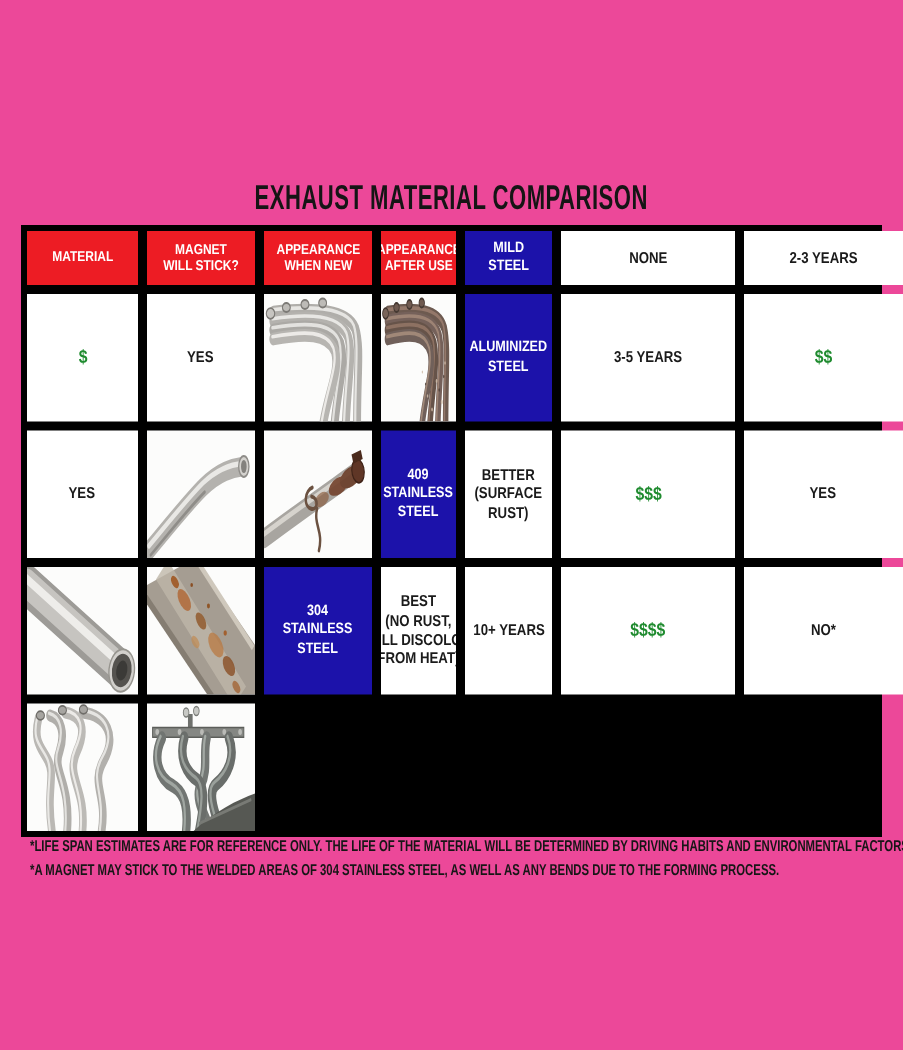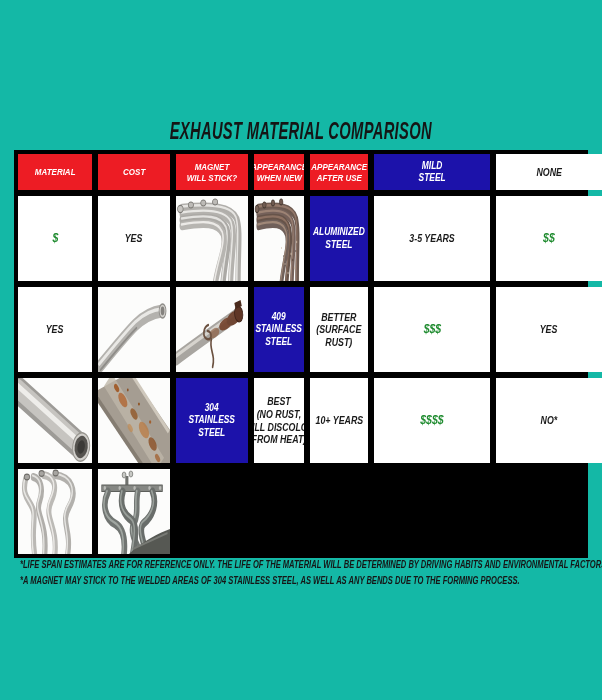--- a/index.html
+++ b/index.html
@@ -8,21 +8,21 @@
     --cost-green:#1f8b2f;
     --border-black:#000000;
   }
   html,body{margin:0;padding:0;}
   body{
     width:602px;height:700px;background:#ffffff;
     font-family:"Liberation Sans",sans-serif;
     -webkit-font-smoothing:antialiased;
     position:relative;overflow:hidden;
   }
-  .page{position:absolute;inset:0;background:#14b8a6;font-style:italic;}
+  .page{position:absolute;inset:0;background:#ec4899;}
   .title-wrap{
     position:absolute;top:118px;left:0;width:602px;height:26px;
     display:flex;align-items:center;justify-content:center;
   }
   .title-text{
     display:inline-block;white-space:pre;
     font-size:23px;font-weight:bold;color:#151515;
     transform:scaleX(0.64);transform-origin:center;
     letter-spacing:0.5px;
   }
@@ -73,41 +73,41 @@
   <div class="title-wrap">
     <span class="title-text">EXHAUST MATERIAL COMPARISON</span>
   </div>
 
   <div class="comparison-table">
 
     <div class="cell hcell">
         <span class="cz">MATERIAL</span>
       </div>
     <div class="cell hcell">
-        <span class="cz">COST</span>
-      </div>
-    <div class="cell hcell">
         <span class="cz">MAGNET
 WILL STICK?</span>
       </div>
     <div class="cell hcell">
         <span class="cz">APPEARANCE
 WHEN NEW</span>
       </div>
     <div class="cell hcell">
         <span class="cz">APPEARANCE
 AFTER USE</span>
       </div>
 
     <div class="cell mcell">
         <span class="cz">MILD
 STEEL</span>
       </div>
     <div class="cell tcell">
         <span class="cz">NONE</span>
+      </div>
+    <div class="cell tcell">
+        <span class="cz">2-3 YEARS</span>
       </div>
     <div class="cell tcell cost">
         <span class="cz">$</span>
       </div>
     <div class="cell tcell">
         <span class="cz">YES</span>
       </div>
 
     <div class="cell photo" aria-label="shiny new mild steel exhaust headers">
       <svg viewBox="0 0 116 85" preserveAspectRatio="none">

